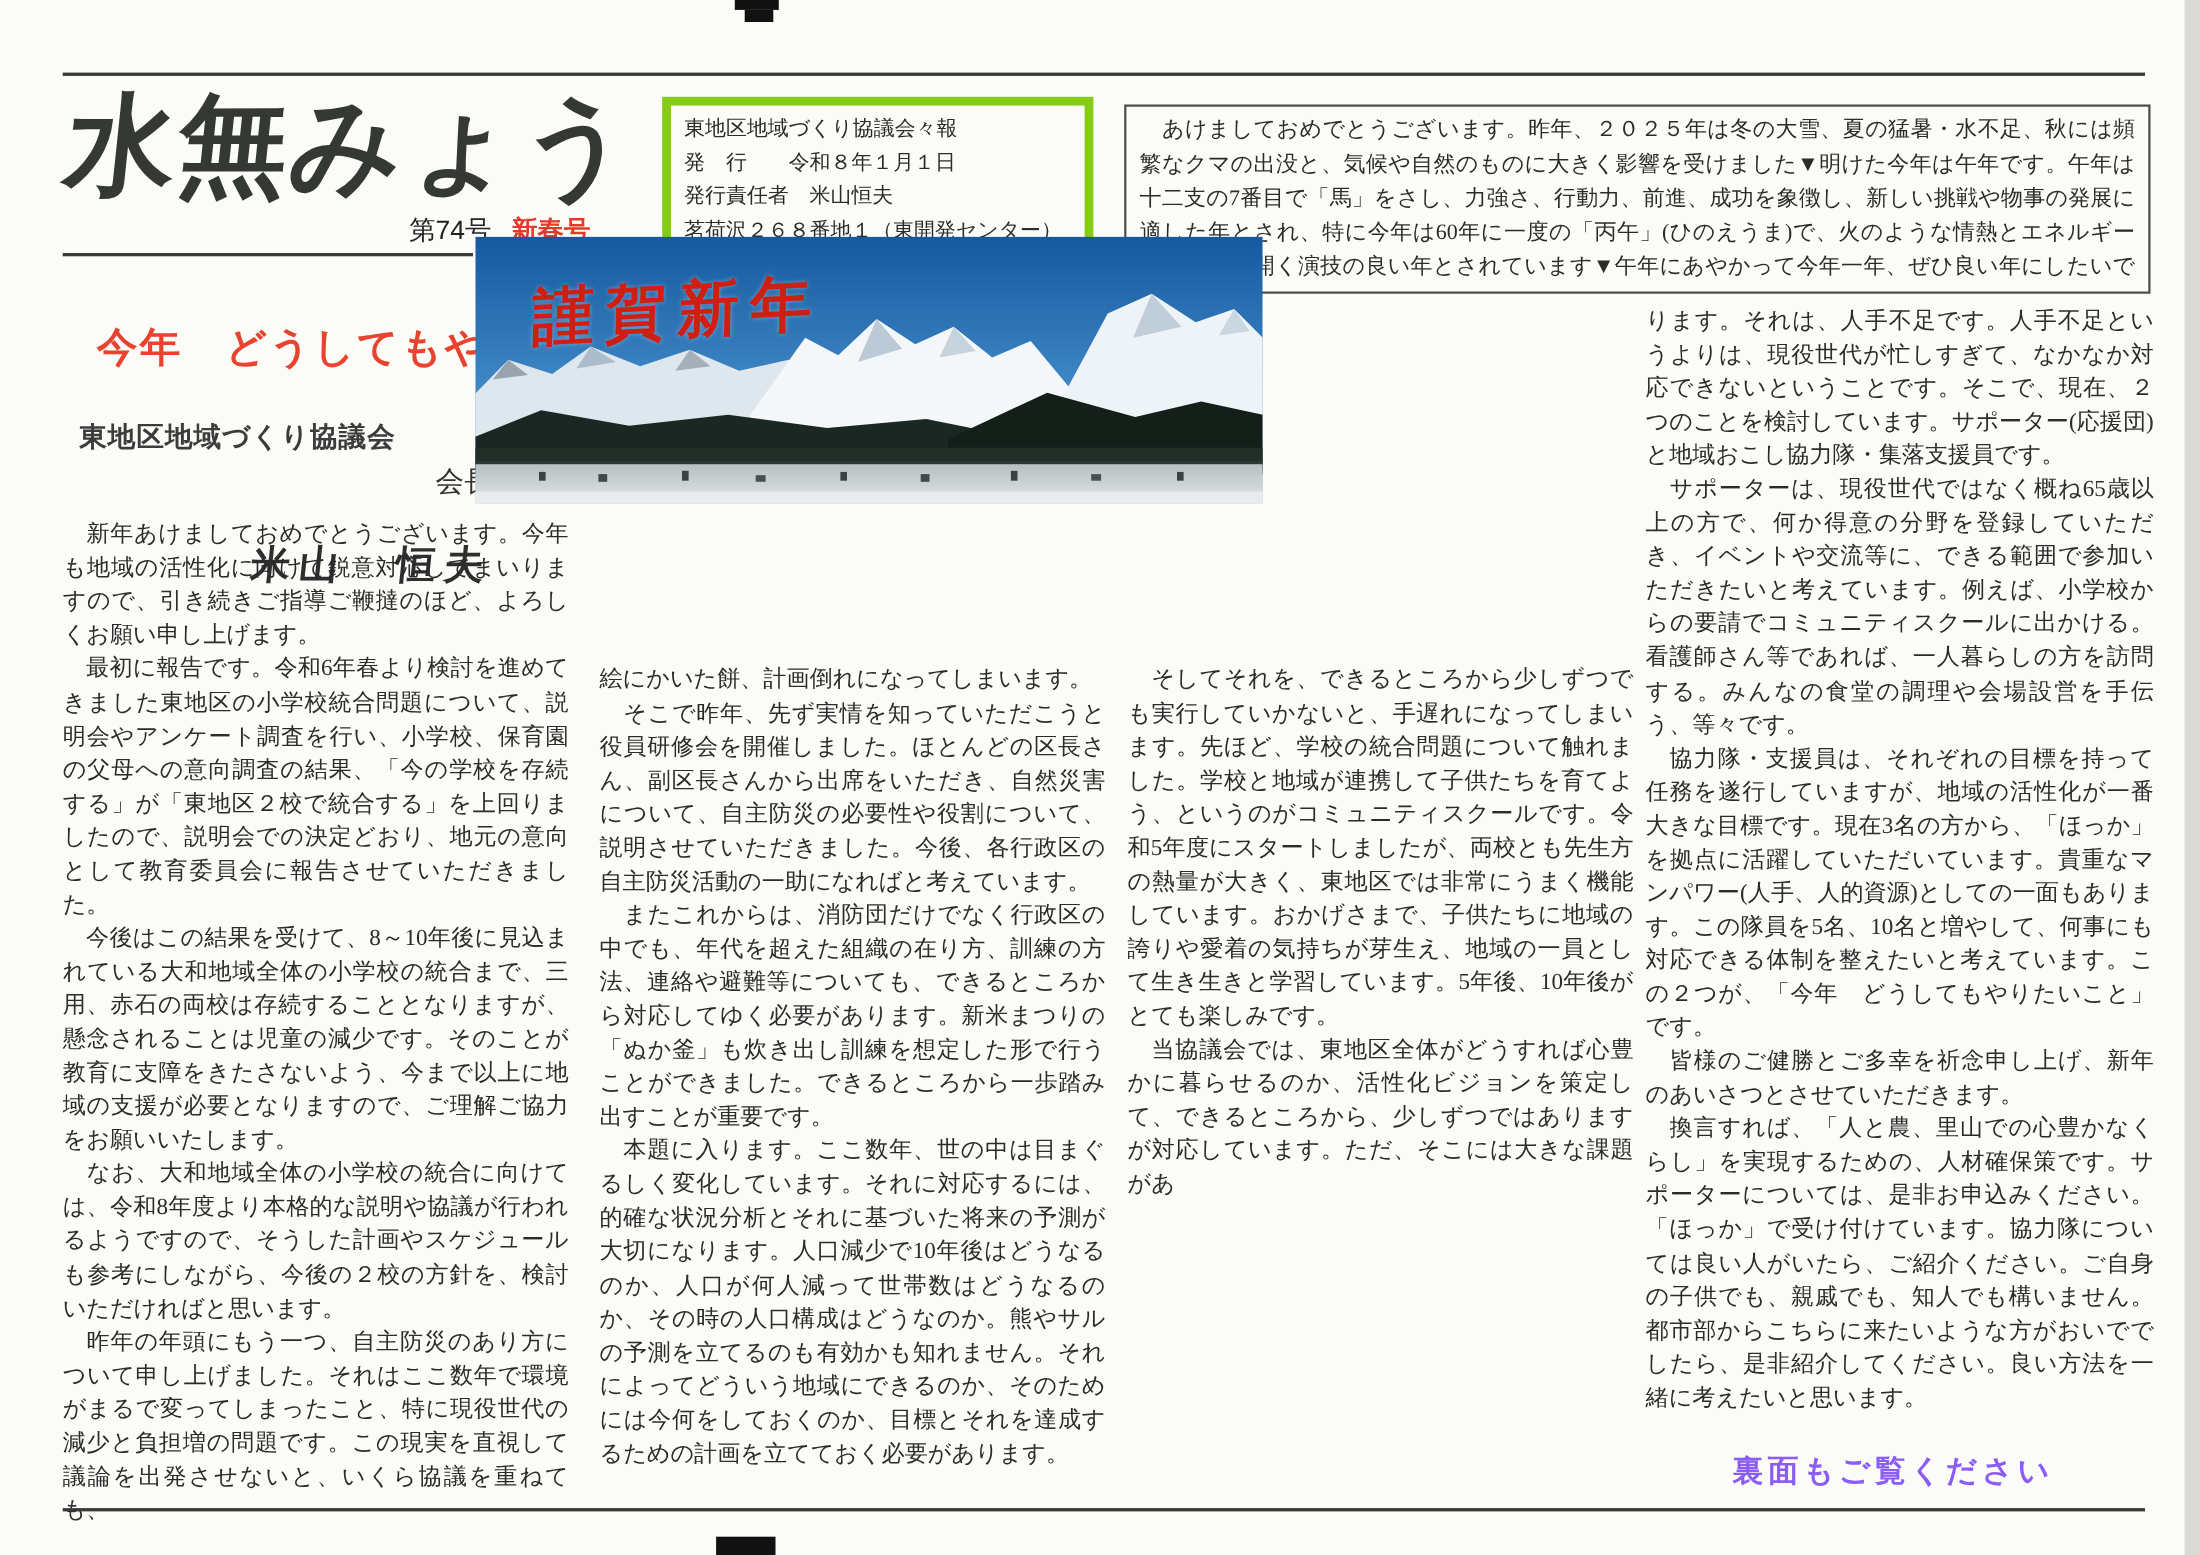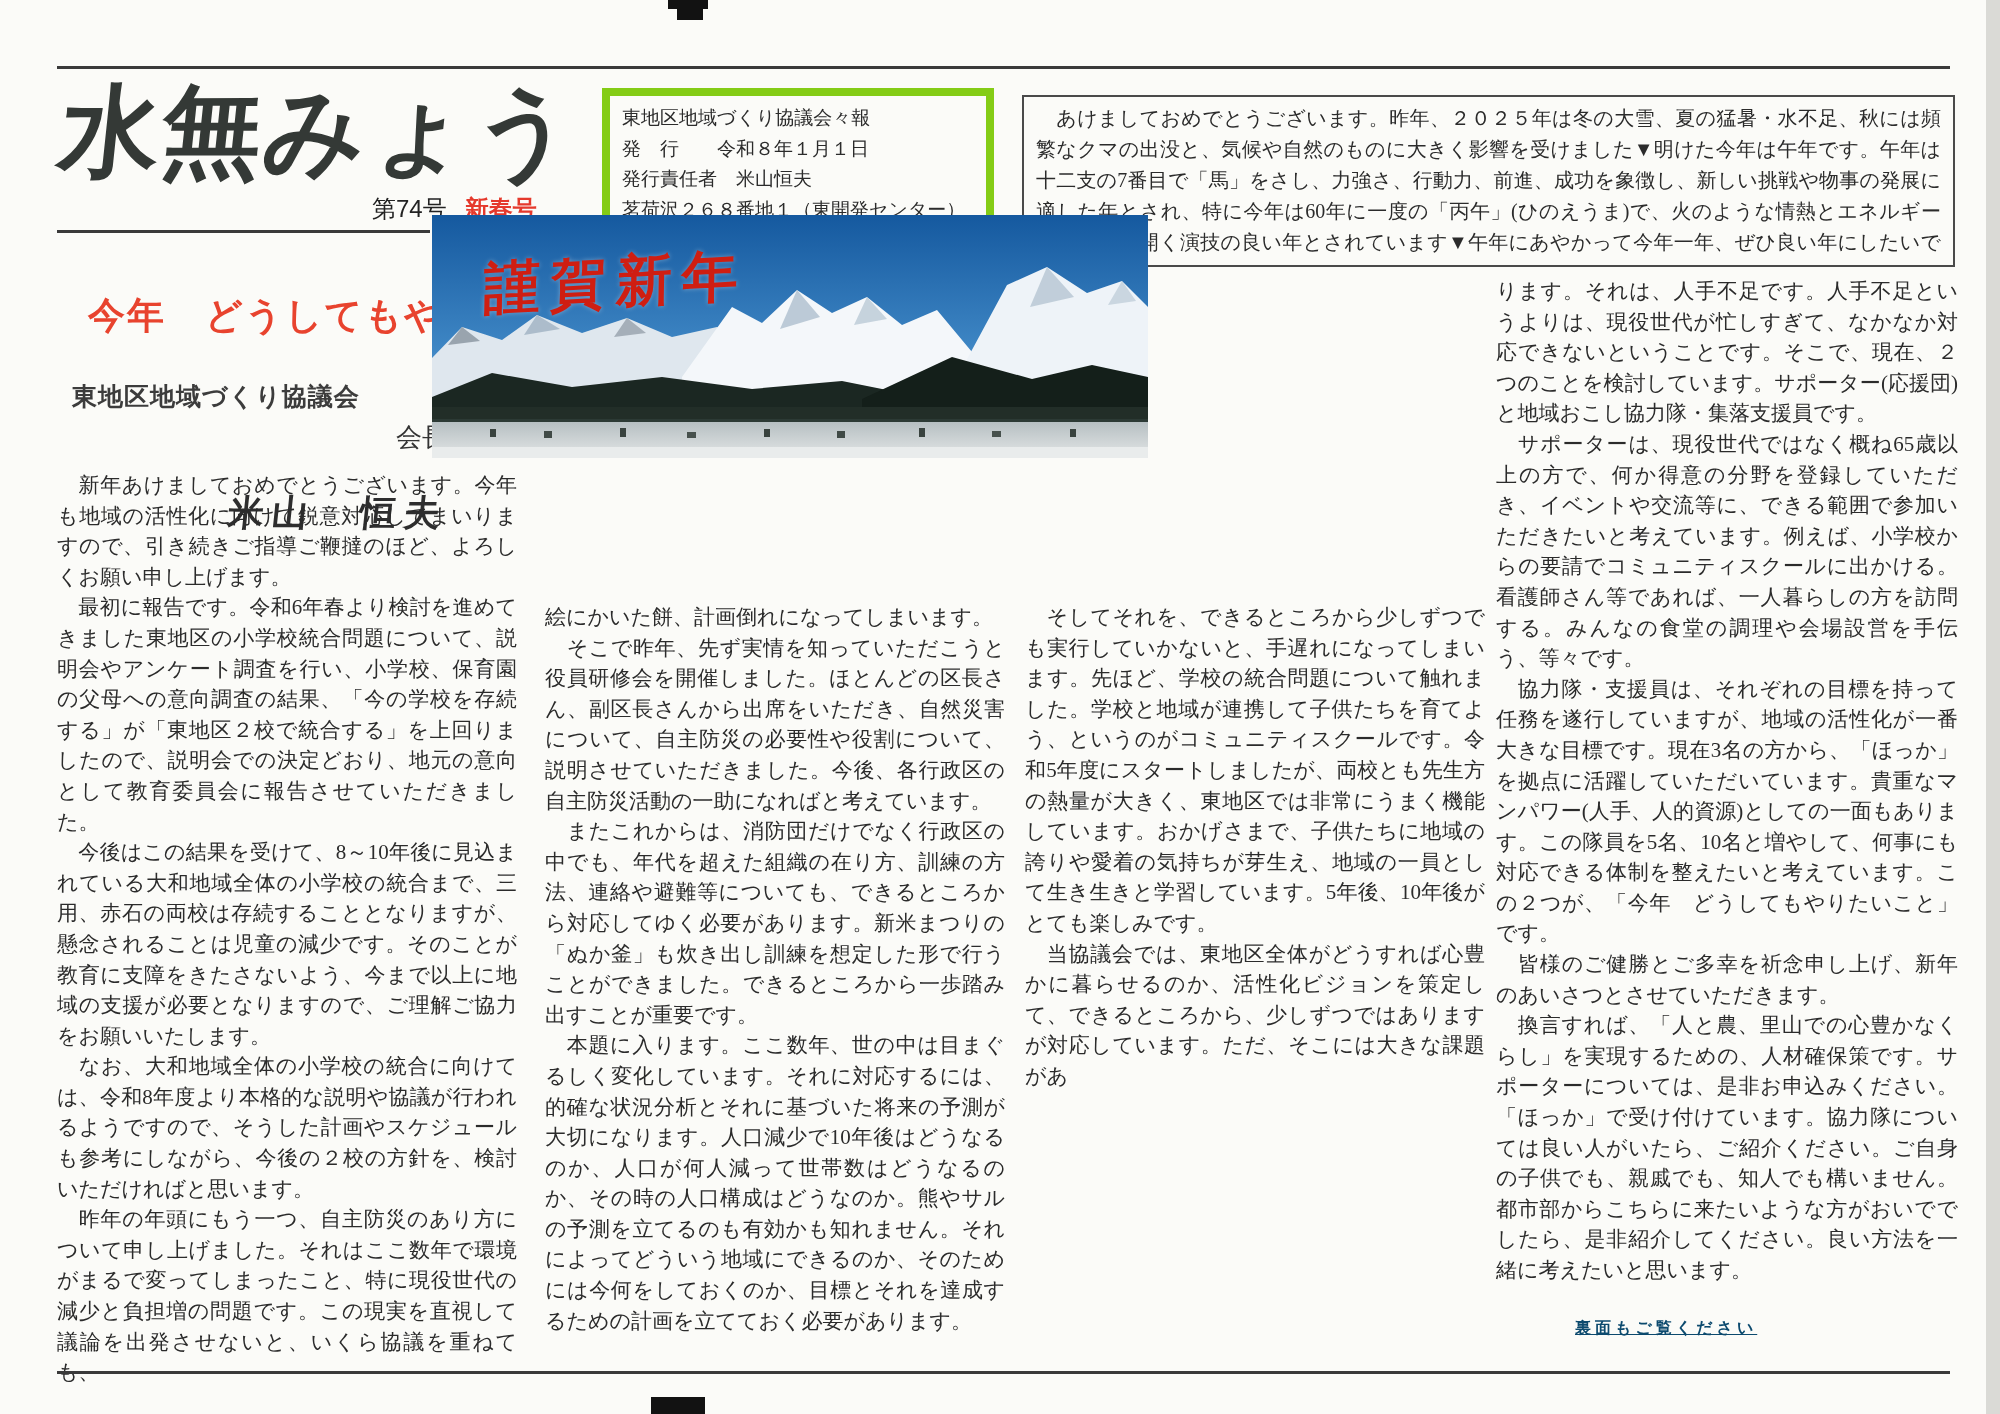--- a/index.html
+++ b/index.html
@@ -67,22 +67,22 @@
   .col { position:absolute; width:460px; font-size:21px; line-height:30.6px;
          text-align:justify; color:#2b2b2b; }
   .col p { margin:0; }
   .col1 { left:57px;   top:470px; height:900px; }
   .col2 { left:545px;  top:602px; height:768px; }
   .col3 { left:1025px; top:602px; height:768px; }
   .col4 { left:1496px; top:276px; width:462px; height:1040px; }
 
   .back-note {
     position:absolute; left:1575px; top:1318px;
-    font-size:16px; font-weight:bold; color:#0c4a6e; letter-spacing:4px;
-    font-family:"Liberation Sans","DejaVu Sans",sans-serif; white-space:nowrap;text-decoration:underline;
+    font-size:28px; font-weight:bold; color:#8b5cf6; letter-spacing:4px;
+    font-family:"Liberation Sans","DejaVu Sans",sans-serif; white-space:nowrap;
   }
 
   .mark { position:absolute; background:#121212; }
   .mark-top1   { left:668px; top:0;      width:40px; height:9px;  }
   .mark-top2   { left:677px; top:9px;    width:26px; height:11px; }
   .mark-bottom { left:651px; top:1397px; width:54px; height:17px; }
   .scan-edge-right { position:absolute; right:0; top:0; width:14px; height:1414px; background:#dadad6; }
 </style>
 </head>
 <body>

